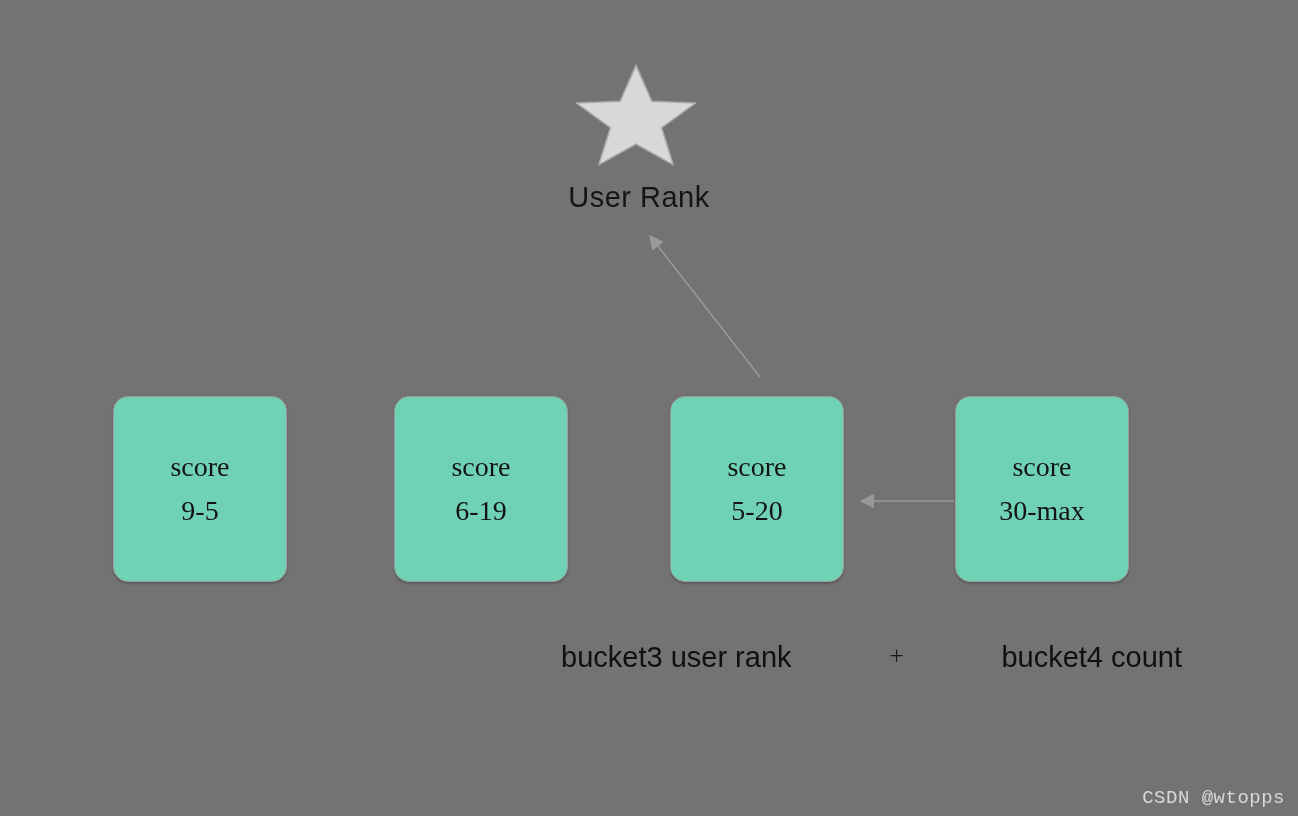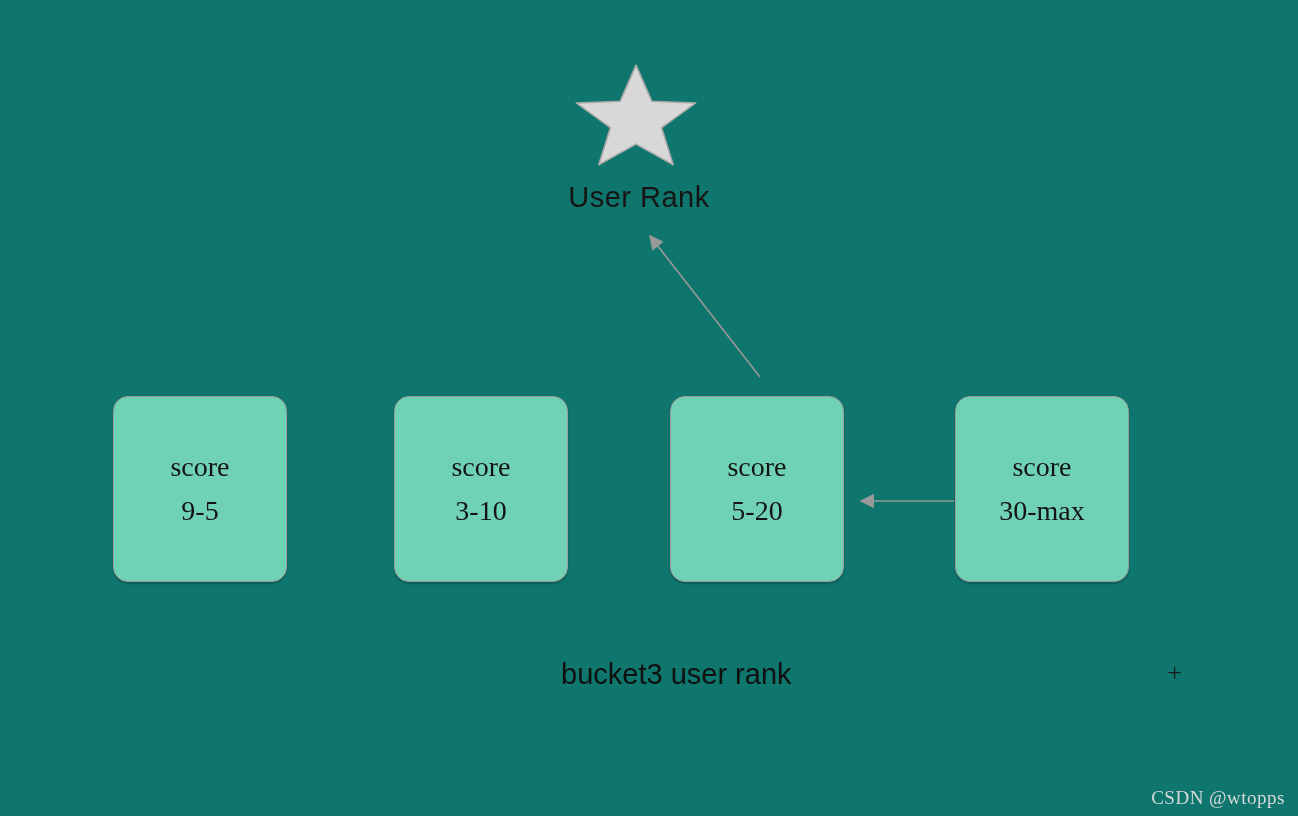--- a/index.html
+++ b/index.html
@@ -4,21 +4,21 @@
 <style>
   html, body {
     margin: 0;
     padding: 0;
     background: #ffffff;
   }
   .canvas {
     position: relative;
     width: 1298px;
     height: 816px;
-    background: #0f766e;
+    background: #737373;
     overflow: hidden;
     font-family: "Liberation Sans", sans-serif;
   }
 
   
   .star-svg {
     position: absolute;
     left: 575px;
     top: 64px;
     width: 122px;
@@ -92,34 +92,33 @@
     position: absolute;
     left: 561px;
     top: 641px;
     width: 621px;
     display: flex;
     justify-content: space-between;
     font-family: "Liberation Sans", sans-serif;
     font-size: 29px;
     color: #101010;
     white-space: nowrap;
-    margin-top: 17px;
   }
   .formula .operator {
     font-family: "Liberation Serif", serif;
     font-size: 26px;
     color: #1a1a1a;
   }
 
   
   .watermark {
     position: absolute;
     right: 13px;
     bottom: 7px;
-    font-family: Liberation Serif, serif;
+    font-family: Liberation Mono, monospace;
     font-size: 19px;
     color: var(--watermark, #D8D8D8);
     letter-spacing: 0.5px;
   }
 </style>
 </head>
 <body>
 
 <div class="canvas">
 
@@ -138,31 +137,32 @@
     <line x1="760" y1="377" x2="650" y2="236" marker-end="url(#head)"></line>
     <line x1="954" y1="501" x2="861" y2="501" marker-end="url(#head)"></line>
   </svg>
 
   <div class="bucket bucket-1">
     <span>score</span>
     <span>9-5</span>
   </div>
   <div class="bucket bucket-2">
     <span>score</span>
-    <span>3-10</span>
+    <span>6-19</span>
   </div>
   <div class="bucket bucket-3">
     <span>score</span>
     <span>5-20</span>
   </div>
   <div class="bucket bucket-4">
     <span>score</span>
     <span>30-max</span>
   </div>
 
   <div class="formula">
     <span>bucket3 user rank</span>
     <span class="operator">+</span>
+    <span>bucket4 count</span>
   </div>
 
   <div class="watermark">CSDN @wtopps</div>
 
 </div>
 
 </body></html>

